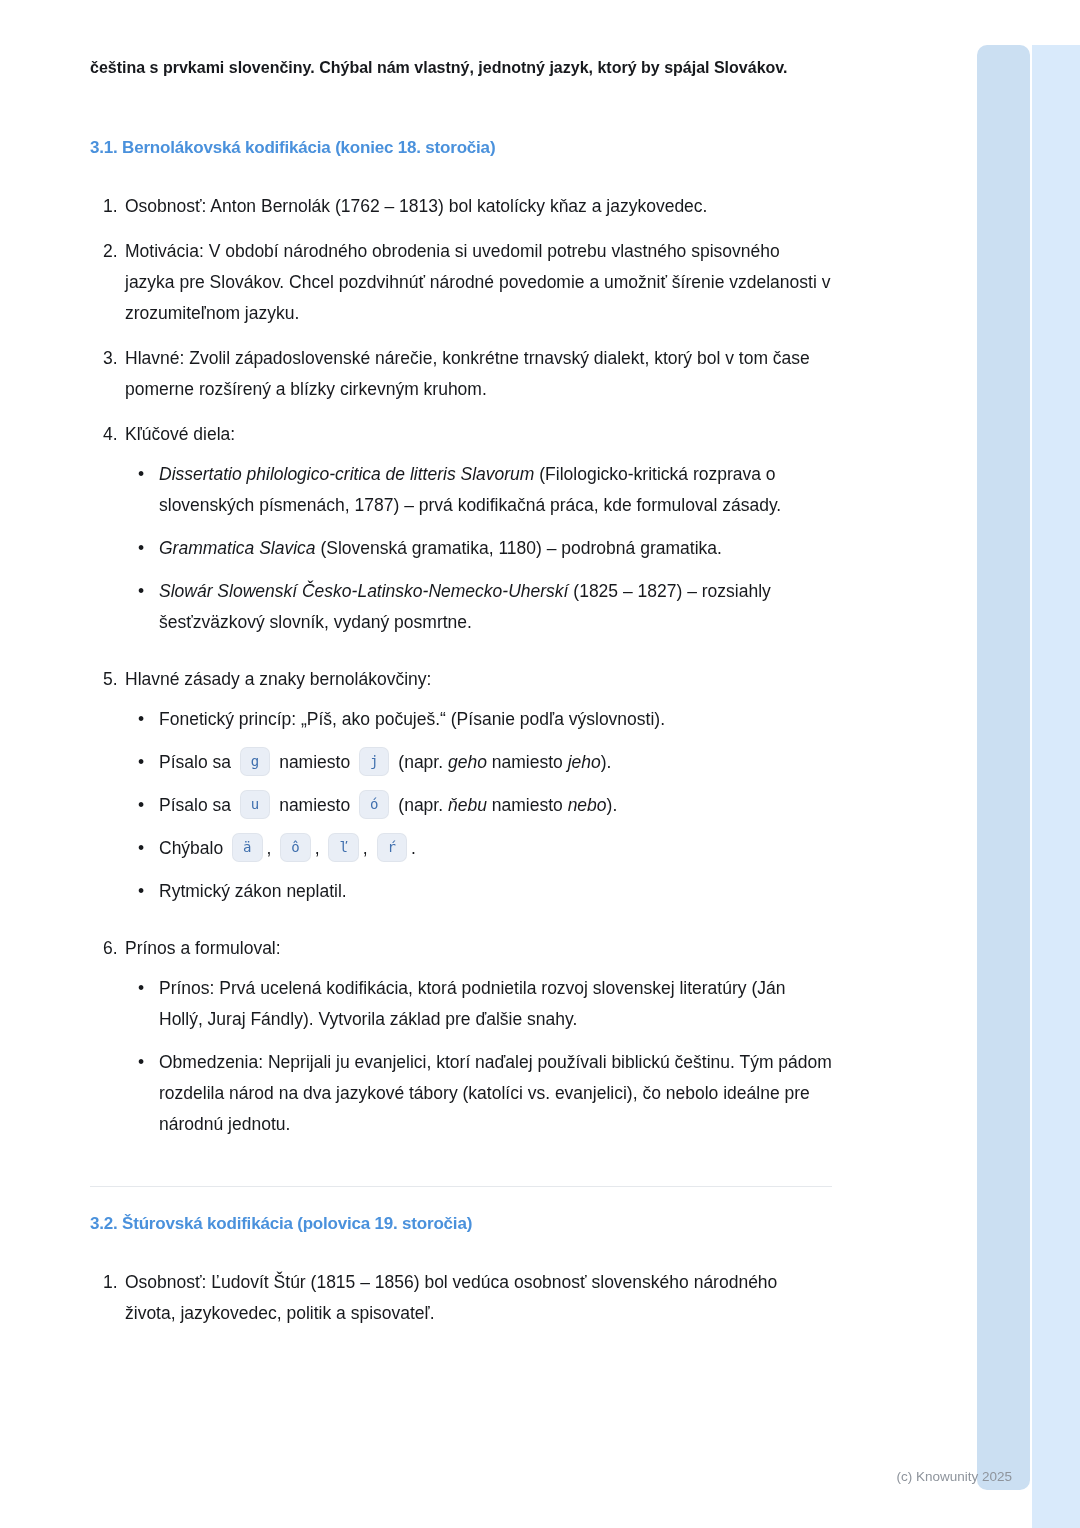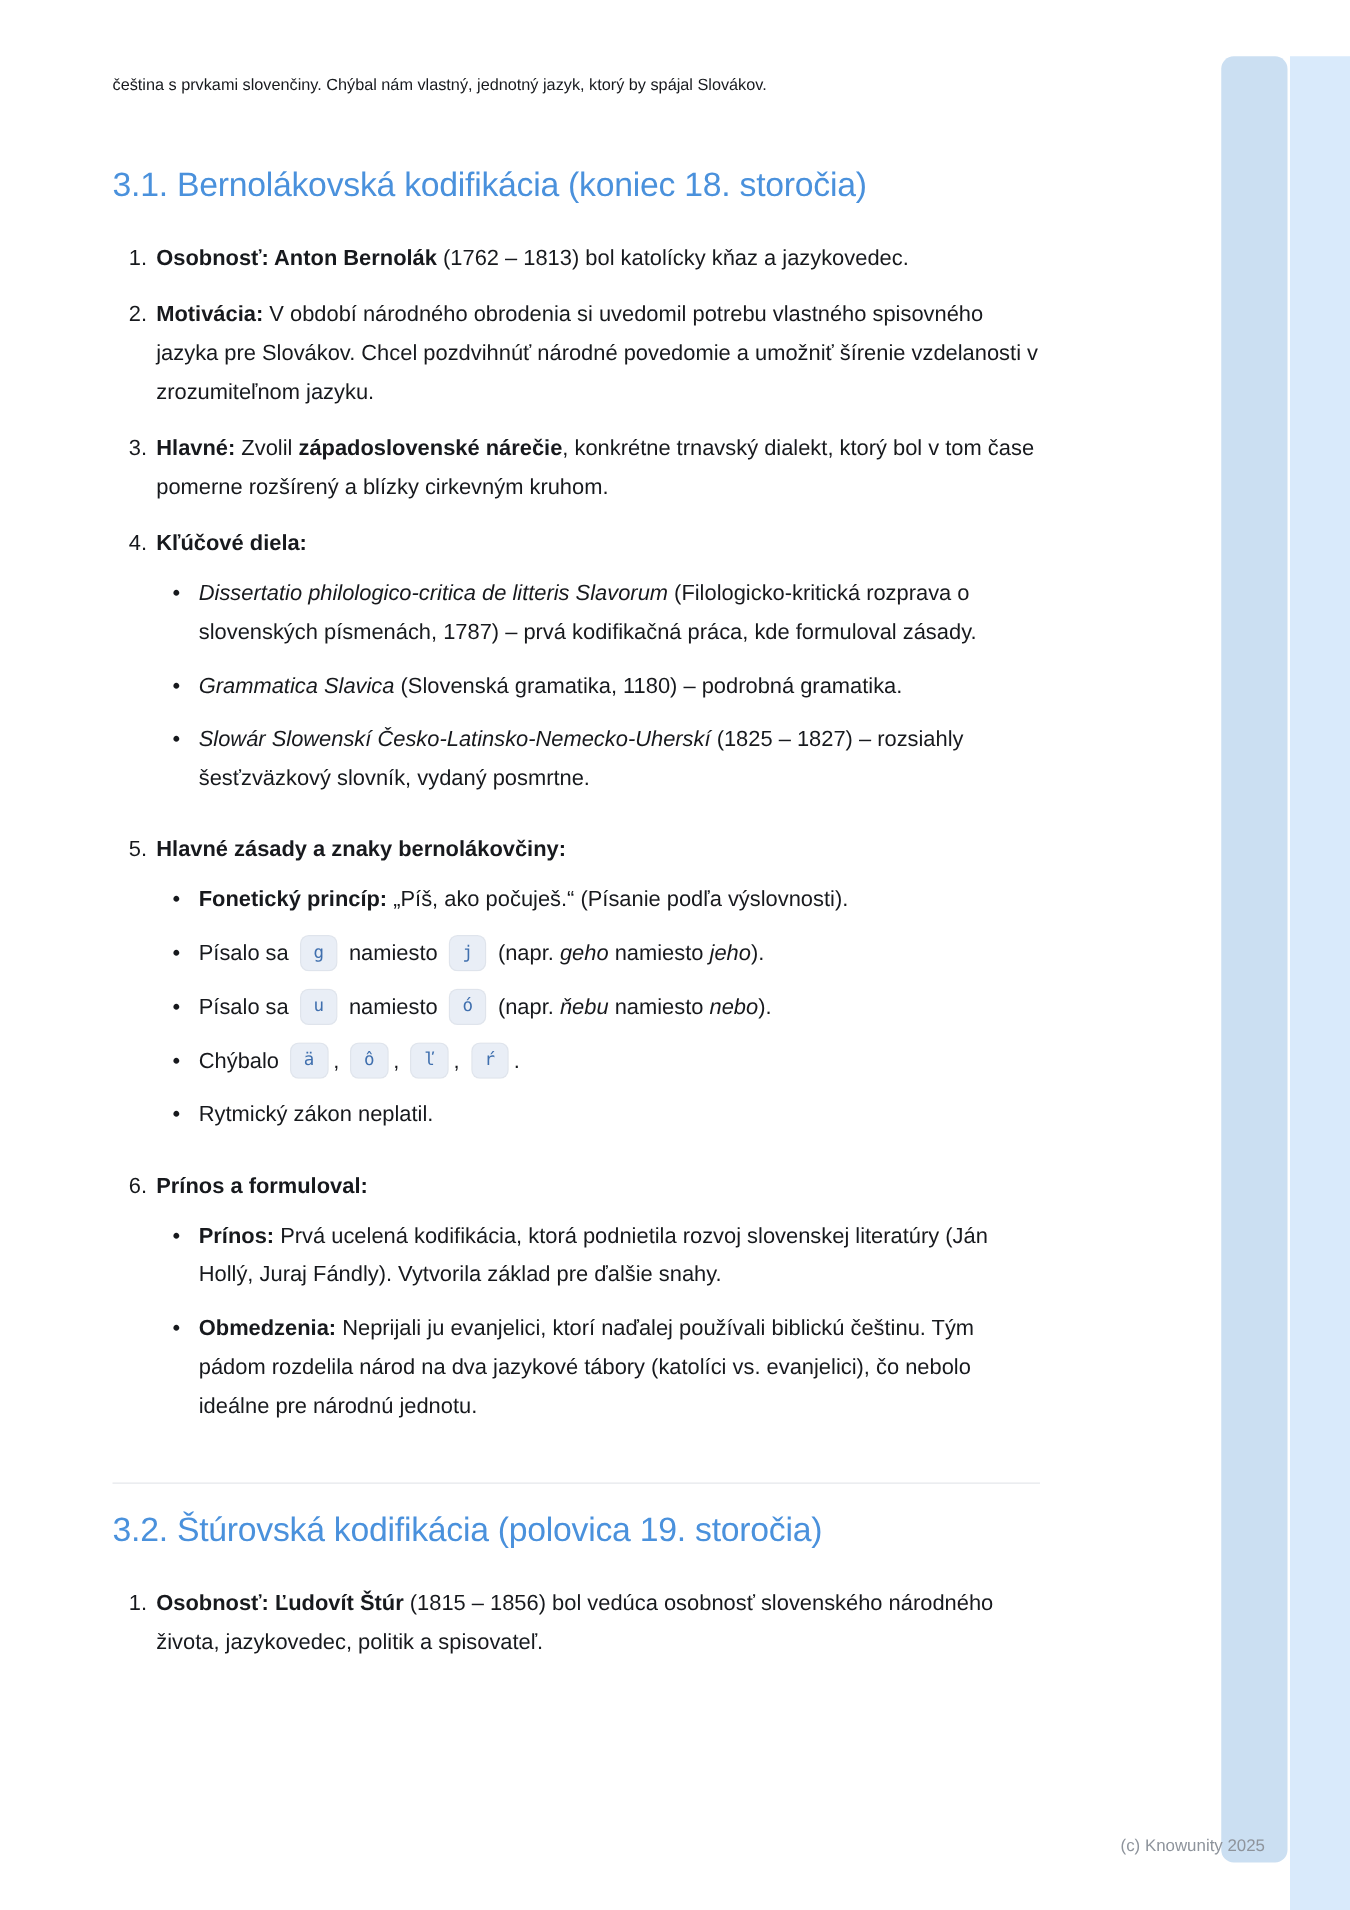--- a/index.html
+++ b/index.html
@@ -10,28 +10,28 @@
     --rail_bg:#d9eafb;
     --rail_thumb:#cbdff2;
     --muted:#8e949c;
     --divider:#e5e8ec;
   }
   *{box-sizing:border-box;}
   html,body{margin:0;padding:0;}
   body{font-family:"Liberation Sans","DejaVu Sans",sans-serif;background:#fff;}
   .page{position:relative;width:1080px;height:1528px;background:#ffffff;overflow:hidden;}
   .content{position:absolute;left:90px;top:0;width:742px;color:var(--text);}
-  .intro{margin:52px 0 16px;font-size:13px;line-height:31px;text-align:justify;color:var(--text);}
-  .heading{font-size:27px;line-height:34px;font-weight:400;color:var(--accent);margin:48px 0 26px;letter-spacing:-0.2px;}
+  .intro{margin:52px 0 16px;font-size:16px;line-height:31px;text-align:justify;color:var(--text);font-weight:bold;}
+  .heading{font-size:17px;line-height:34px;font-weight:700;color:var(--accent);margin:48px 0 26px;letter-spacing:-0.2px;}
   .heading-2{margin-top:20px;}
   .list{font-size:17.5px;line-height:31px;}
   .li{display:flex;padding-left:13px;margin-bottom:14px;}
   .num{flex:0 0 22px;color:var(--text);}
   .li-body{flex:1;min-width:0;color:var(--text);}
-  .b{font-weight:700;}
+  .b{font-weight:400;}
   .i{font-style:italic;}
   .chip{
     display:inline-block;
     font-family:"DejaVu Sans Mono","Liberation Mono",monospace;
     font-size:14px;line-height:14px;
     color:var(--chip_text);
     background:var(--chip_bg);
     border:1px solid rgba(0,0,0,0.04);
     border-radius:7px;
     padding:6px 10px 7px;

